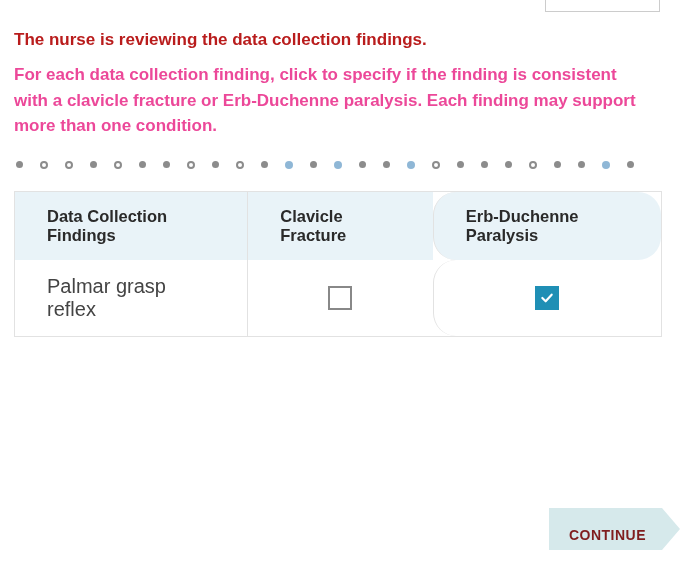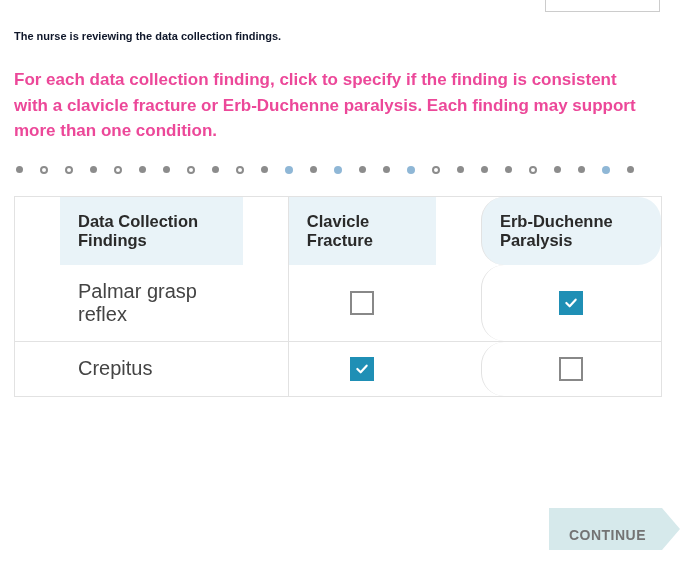--- a/index.html
+++ b/index.html
@@ -18,23 +18,23 @@
   right: 40px;
   width: 115px;
   height: 12px;
   border: 1px solid #ccc;
   border-top: none;
   background: #fff;
 }
 .question { margin-top: 30px; }
 .q-line1 {
   font-weight: bold;
-  font-size: 11px;
-  color: #0f172a;
-  margin-bottom: 25px;
+  font-size: 17px;
+  color: #b91c1c;
+  margin-bottom: 12px;
 }
 .q-line2 {
   font-weight: bold;
   font-size: 17px;
   color: #ec4899;
   line-height: 1.5;
   margin-bottom: 22px;
   max-width: 640px;
 }
 .dots {
@@ -57,25 +57,24 @@
   width: 8px; height: 8px; border-radius: 50%;
   background: #8fb7d6;
 }
 .table {
   border: 1px solid #e2e2e2;
   width: 648px;
 }
 .row { display: flex; border-top: 1px solid #e2e2e2; }
 .row:first-child { border-top: none; }
 .cell {
-  padding: 15px 18px;
+  padding: 15px 32px;
   display: flex;
   align-items: center;
   border-left: 1px solid #e2e2e2;
-  margin-left: 45px;
 }
 .cell:first-child { border-left: none; }
 .c1 { width: 233px; }
 .c2 { width: 186px; justify-content: center; }
 .c3 { width: 229px; justify-content: center; border-radius: 23px; }
 .header .cell {
   background: #e9f3f8;
   font-weight: bold;
   font-size: 16.5px;
   color: #2a2a2a;
@@ -98,21 +97,21 @@
   bottom: 18px;
   height: 42px;
   display: flex;
   align-items: center;
 }
 .continue .body-arrow {
   background: #d6e9eb;
   height: 42px;
   padding: 11px 16px 0 20px;
   display: flex; align-items: center;
-  color: #737373;
+  color: #7f1d1d;
   font-weight: bold;
   font-size: 14px;
   letter-spacing: 0.5px;
 }
 .continue .tip {
   width: 0; height: 0;
   border-top: 21px solid transparent;
   border-bottom: 21px solid transparent;
   border-left: 18px solid #d6e9eb;
 }
@@ -173,35 +172,20 @@
     <div class="cell c3">
           <div class="cb checked">
     <svg width="16" height="16" viewBox="0 0 24 24">
       <path d="M5 12 L10 17 L19 7" stroke="#fff" stroke-width="3.2" fill="none" stroke-linecap="round" stroke-linejoin="round"></path>
     </svg>
   </div>
         </div>
   </div>
 
 
-  <div class="row body">
-    <div class="cell c1">Crepitus</div>
-    <div class="cell c2">
-          <div class="cb checked">
-    <svg width="16" height="16" viewBox="0 0 24 24">
-      <path d="M5 12 L10 17 L19 7" stroke="#fff" stroke-width="3.2" fill="none" stroke-linecap="round" stroke-linejoin="round"></path>
-    </svg>
-  </div>
-        </div>
-    <div class="cell c3">
-          <div class="cb ">
-    
-  </div>
-        </div>
-  </div>
 
 </div>
 </div>
 
 <div class="continue">
   <div class="body-arrow">CONTINUE</div>
   <div class="tip"></div>
 </div>
 
 </body></html>

